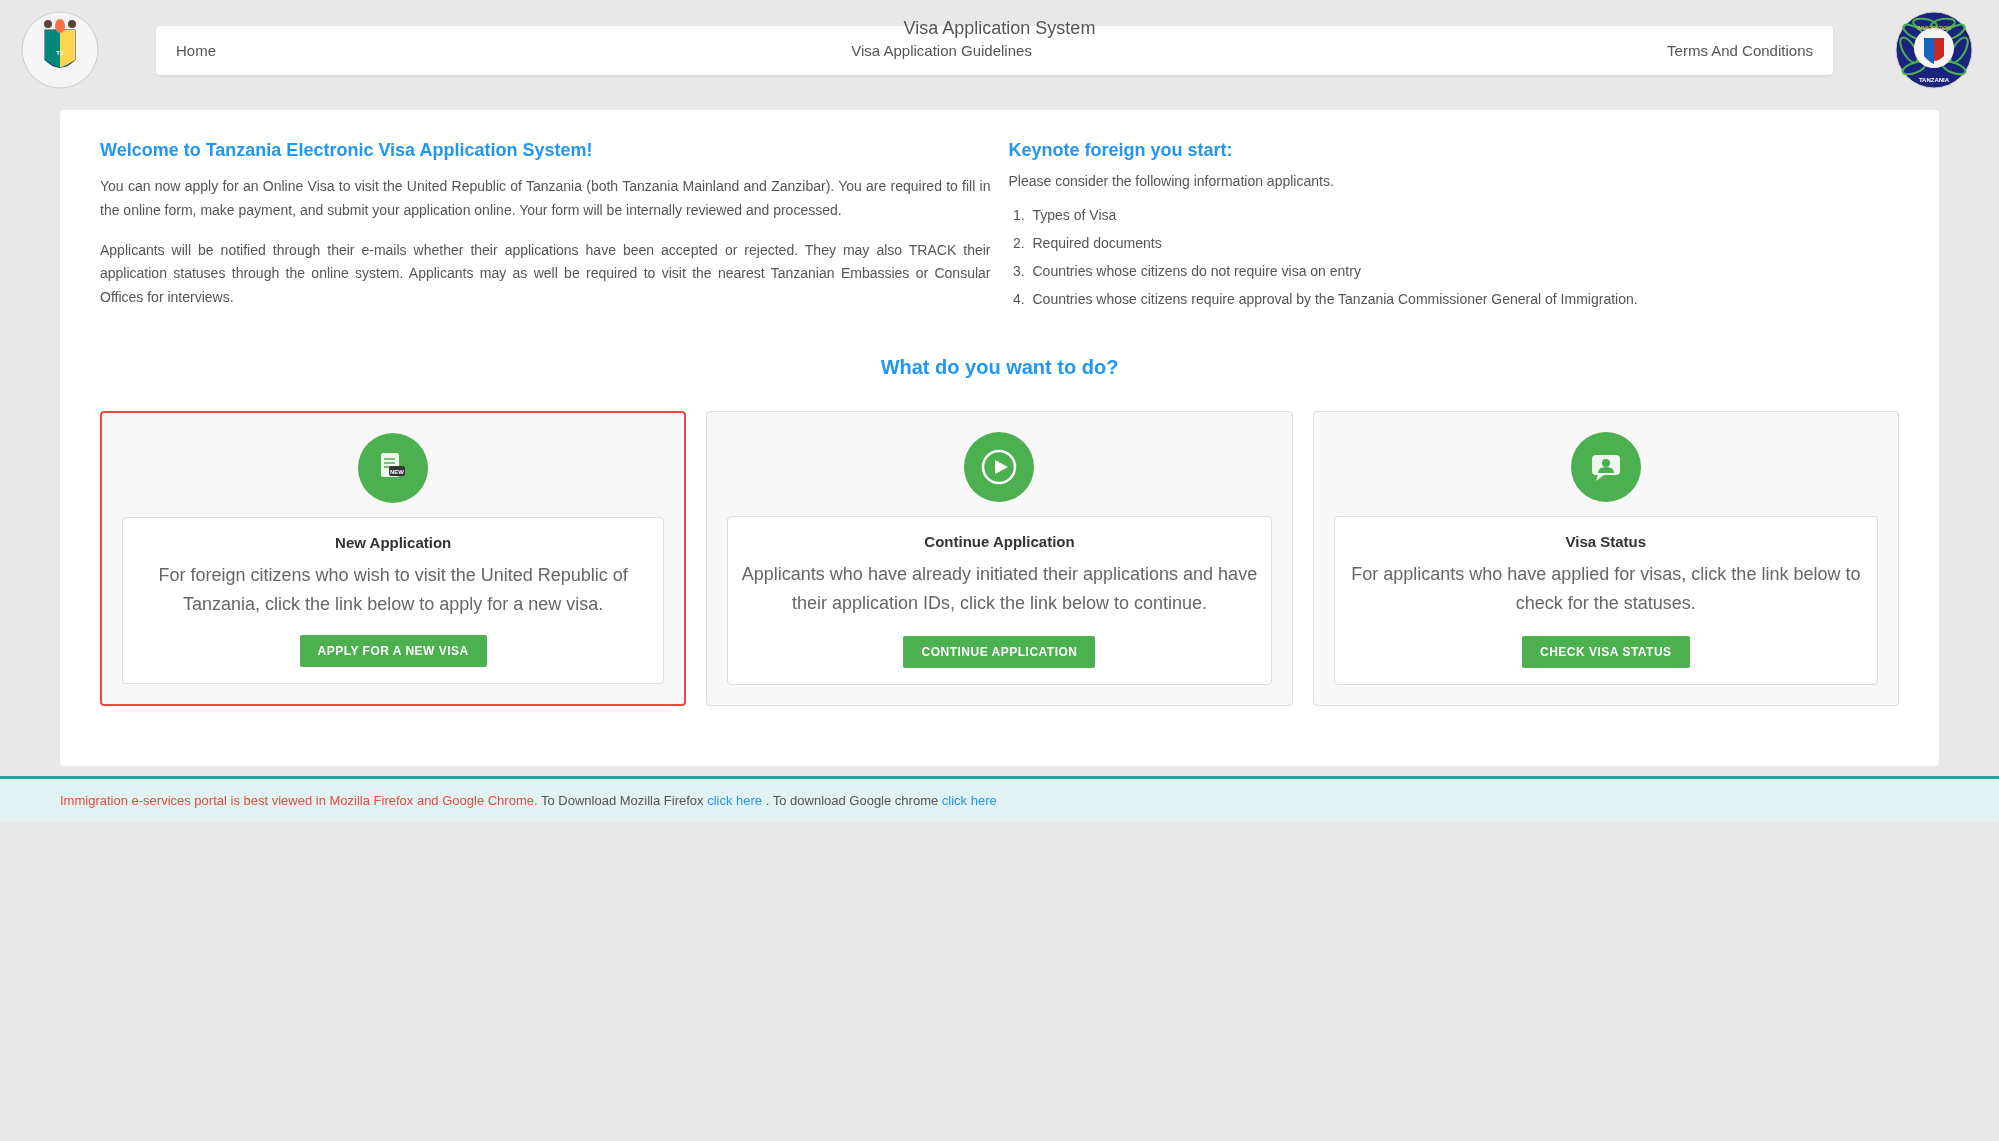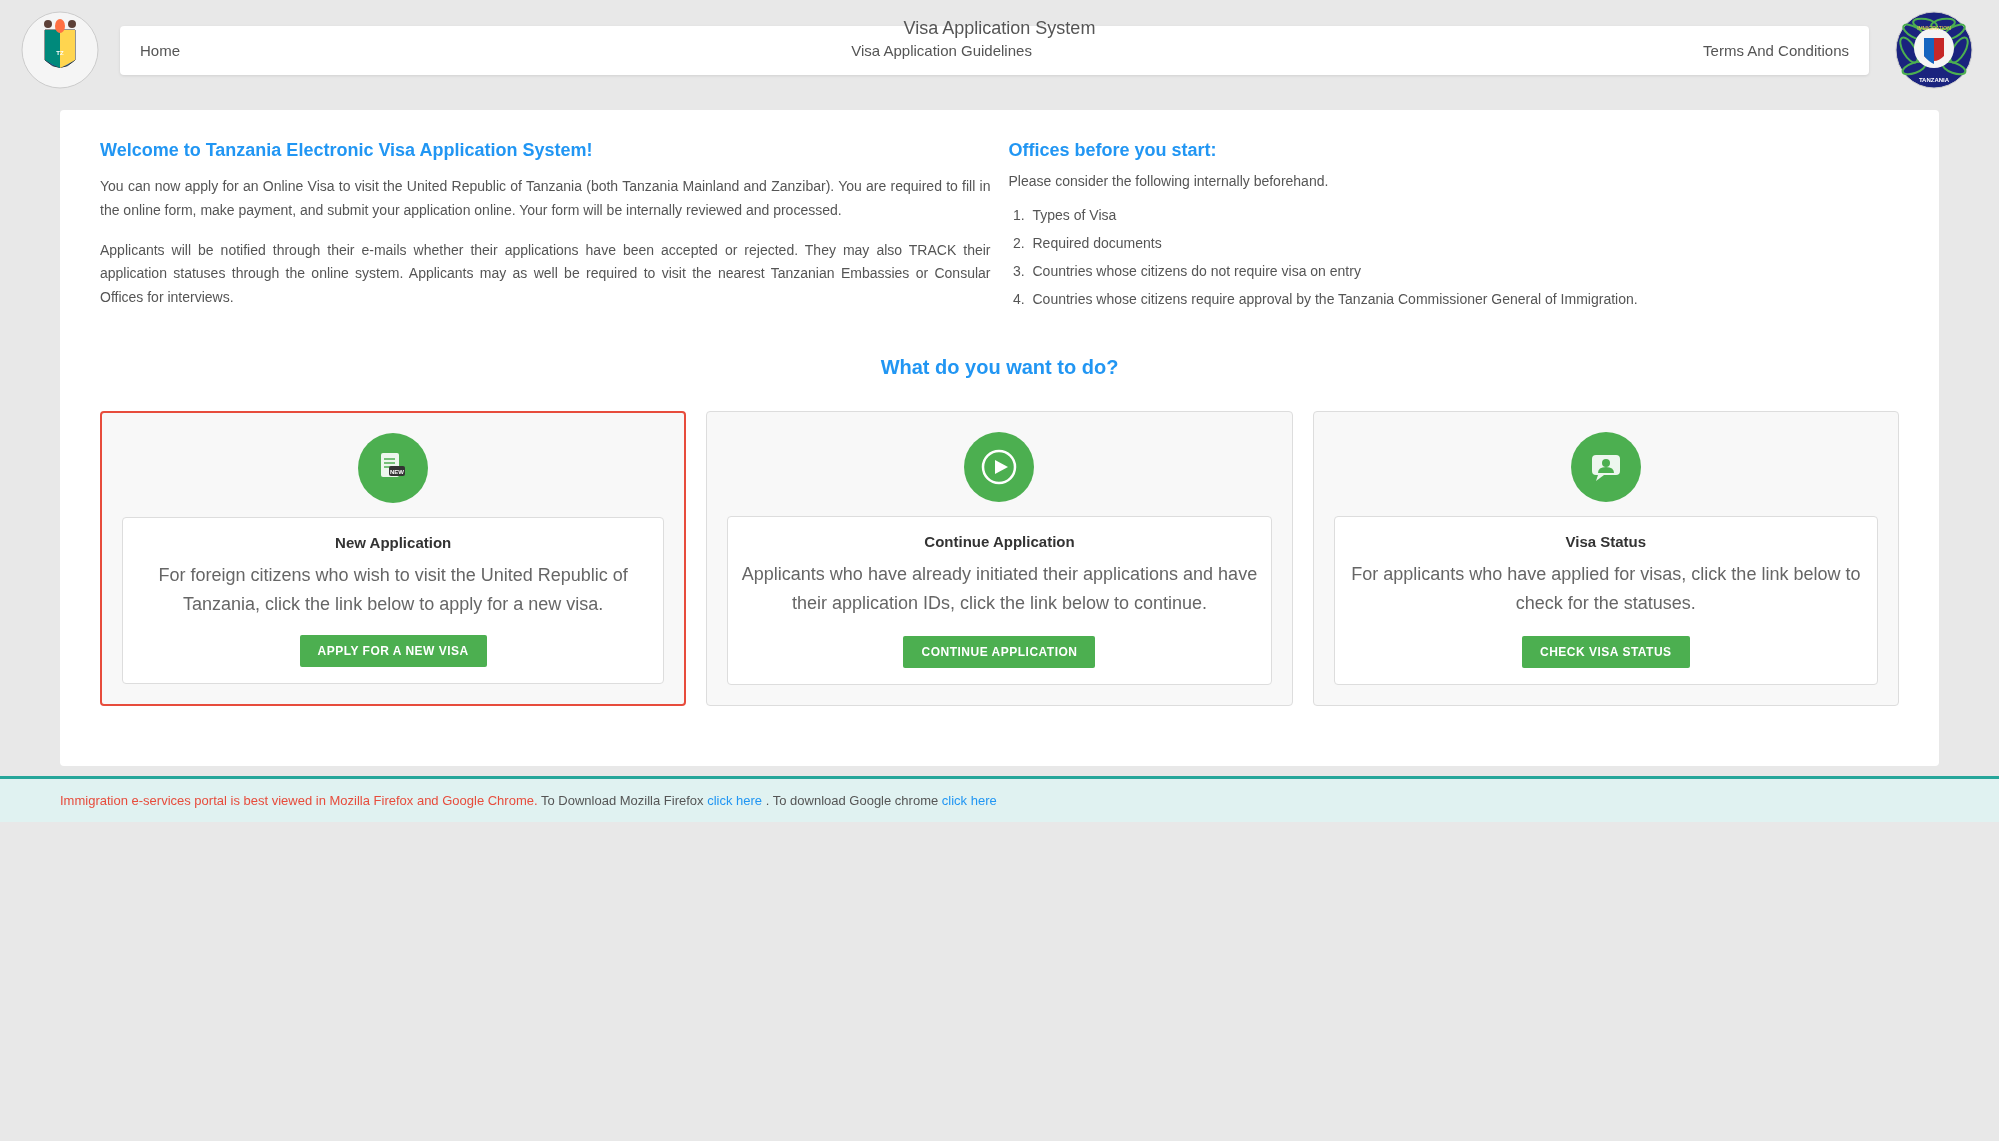--- a/index.html
+++ b/index.html
@@ -10,20 +10,21 @@
       font-size: 14px;
       color: #333;
     }
     
     .header {
       background: #e8e8e8;
       display: flex;
       align-items: center;
       padding: 10px 20px;
       position: relative;
+      gap: 36px;
     }
     .header-title {
       position: absolute;
       left: 50%;
       transform: translateX(-50%);
       font-size: 18px;
       color: #555;
       top: 18px;
     }
     .logo-left {
@@ -255,22 +256,22 @@
 
   <div class="content-grid">
 
     <div>
       <h2 class="welcome-title">Welcome to Tanzania Electronic Visa Application System!</h2>
       <p class="welcome-text">You can now apply for an Online Visa to visit the United Republic of Tanzania (both Tanzania Mainland and Zanzibar). You are required to fill in the online form, make payment, and submit your application online. Your form will be internally reviewed and processed.</p>
       <p class="welcome-text">Applicants will be notified through their e-mails whether their applications have been accepted or rejected. They may also TRACK their application statuses through the online system. Applicants may as well be required to visit the nearest Tanzanian Embassies or Consular Offices for interviews.</p>
     </div>
 
     <div>
-      <h2 class="keynote-title">Offices before you start:</h2>
-      <p class="keynote-subtitle">Please consider the following internally beforehand.</p>
+      <h2 class="keynote-title">Keynote foreign you start:</h2>
+      <p class="keynote-subtitle">Please consider the following information applicants.</p>
       <ol class="keynote-list">
         <li>Types of Visa</li>
         <li>Required documents</li>
         <li>Countries whose citizens do not require visa on entry</li>
         <li>Countries whose citizens require approval by the Tanzania Commissioner General of Immigration.</li>
       </ol>
     </div>
   </div>
 
   <h2 class="section-title">What do you want to do?</h2>

